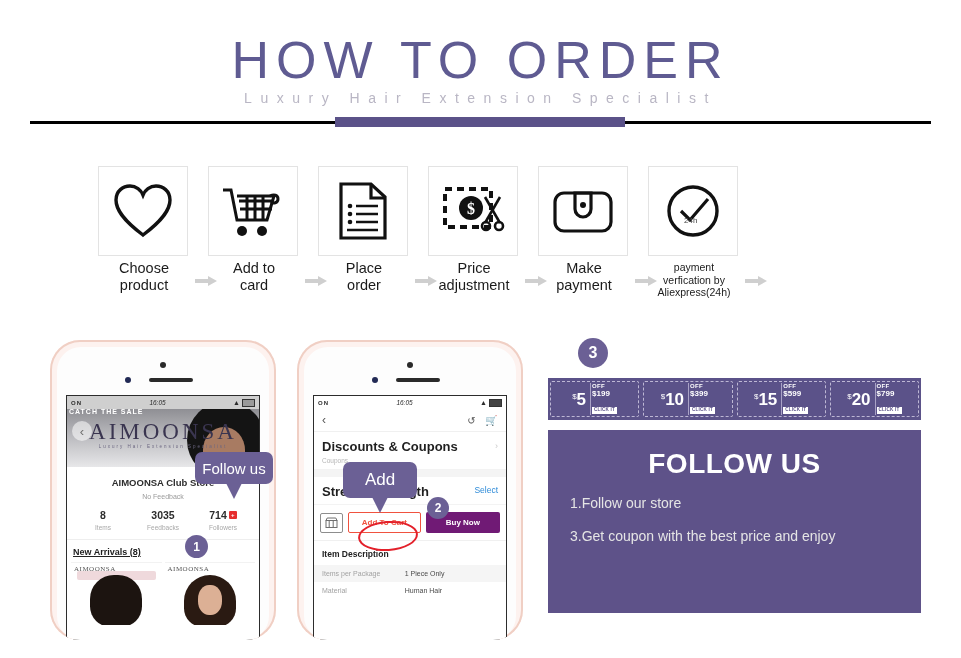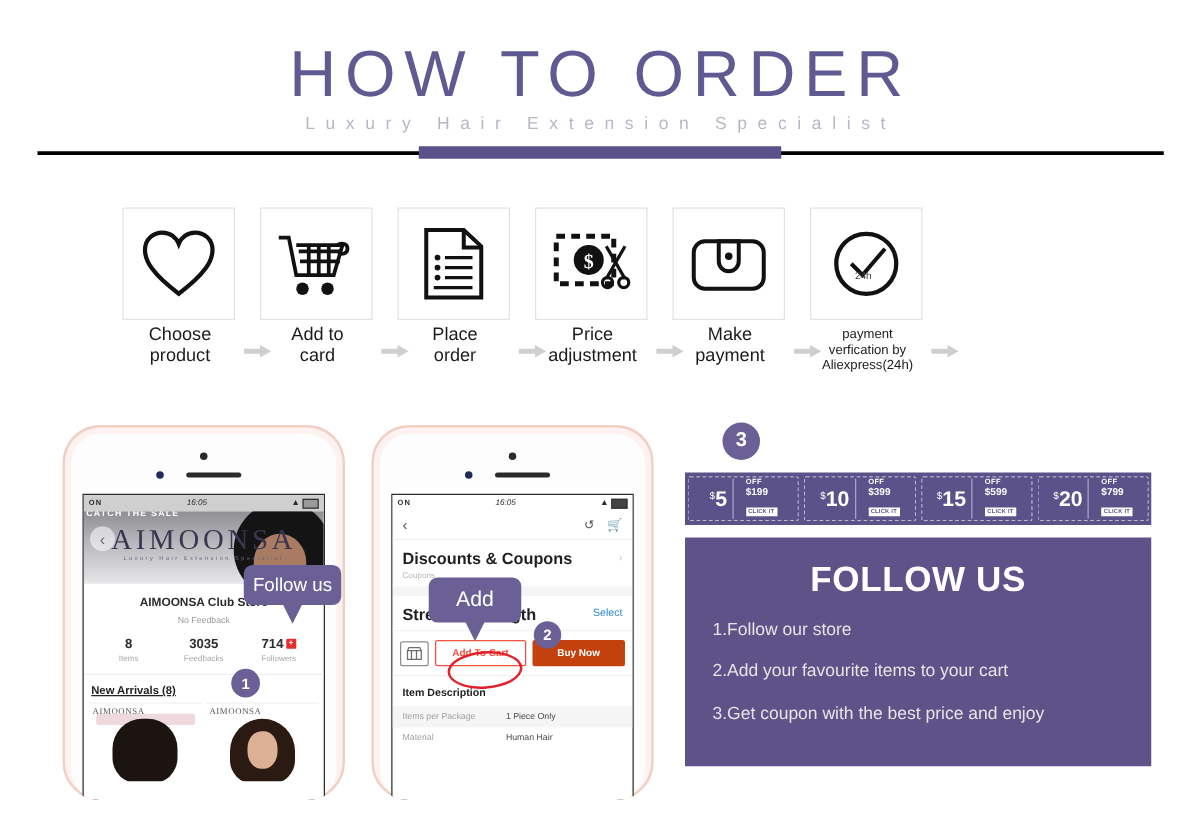--- a/index.html
+++ b/index.html
@@ -118,21 +118,21 @@
   .d-row{padding:7px 8px 5px;border-bottom:1px solid #f3f3f3;position:relative;background:#fff;}
   .d-row-t{font-size:13px;color:#1f1f1f;font-weight:600;}
   .d-row-s{font-size:6.5px;color:#b6b6b6;margin-top:3px;}
   .d-chev{position:absolute;right:8px;top:9px;color:#c9c9c9;font-size:9px;}
   .d-gap{height:7px;background:#f4f4f4;}
   .d-sel{position:absolute;right:8px;top:8px;font-size:8.5px;color:#2e8bd8;}
   .d-cta{display:flex;align-items:center;gap:5px;padding:7px 6px;background:#fff;border-bottom:1px solid #f0f0f0;}
   .d-shop{width:21px;height:18px;border:1px solid #8d8d8d;border-radius:2px;display:flex;align-items:center;justify-content:center;}
   .d-add{flex:1;height:19px;border:1px solid #f0523f;border-radius:2px;color:#f0523f;
          font-size:8px;font-weight:bold;display:flex;align-items:center;justify-content:center;background:#fff;}
-  .d-buy{flex:1.05;height:21px;background:#c2410c;border-radius:2px;color:#fff;
+  .d-buy{flex:1.05;height:21px;background:#701a75;border-radius:2px;color:#fff;
          font-size:8px;font-weight:bold;display:flex;align-items:center;justify-content:center;}
   .d-desc-t{font-size:8.5px;font-weight:bold;color:#222;padding:8px 8px 6px;background:#fff;}
   .d-tr{display:flex;font-size:7px;padding:5px 8px;}
   .d-tr.alt{background:#f5f5f5;}
   .d-tk{width:47%;color:#a2a2a2;}
   .d-tv{color:#4a4a4a;}
   .circle-hl{
     position:absolute;border:2px solid #e3202a;border-radius:50%;
     width:56px;height:26px;left:76px;top:515px;transform:rotate(-4deg);z-index:9;
   }
@@ -157,21 +157,21 @@
   .coupon-bar{
     position:absolute;left:548px;top:378px;width:373px;height:42px;
     background:#5b5289;display:flex;box-sizing:border-box;
   }
   .coupon{
     flex:1;margin:3px 2px;border:1px dashed #bdb7d4;border-radius:2px;
     display:flex;align-items:center;justify-content:center;gap:4px;color:#fff;box-sizing:border-box;
   }
   .c-amt{font-size:17px;font-weight:bold;line-height:1;}
   .c-amt sup{font-size:8px;vertical-align:6px;font-weight:normal;}
-  .c-right{border-left:1px solid #a9a2c6;padding-left:10px;line-height:1.05;}
+  .c-right{border-left:1px solid #a9a2c6;padding-left:1px;line-height:1.05;}
   .c-off{font-size:6px;font-weight:bold;letter-spacing:.3px;}
   .c-min{font-size:8px;font-weight:bold;}
   .c-click{background:#fff;color:#5b5289;font-size:4.6px;font-weight:bold;
            padding:1px 2px;display:inline-block;margin-top:1px;letter-spacing:.2px;}
 
   .follow-panel{
     position:absolute;left:548px;top:430px;width:373px;height:183px;background:#5e5289;
     box-sizing:border-box;padding:18px 22px 0;
   }
   .fp-title{color:#fff;font-size:28px;font-weight:bold;text-align:center;letter-spacing:.5px;}
@@ -498,17 +498,16 @@
         <div class="c-off">OFF</div>
         <div class="c-min">$799</div>
         <div class="c-click">CLICK IT</div>
       </div>
     </div>
   </div>
 
   <div class="follow-panel">
     <div class="fp-title">FOLLOW US</div>
     <div class="fp-line">1.Follow our store</div>
-    <div class="fp-line">2.Add your favourite items to your cart</div>
     <div class="fp-line">3.Get coupon with the best price and enjoy</div>
   </div>
 
 </div>
 
 </body></html>

